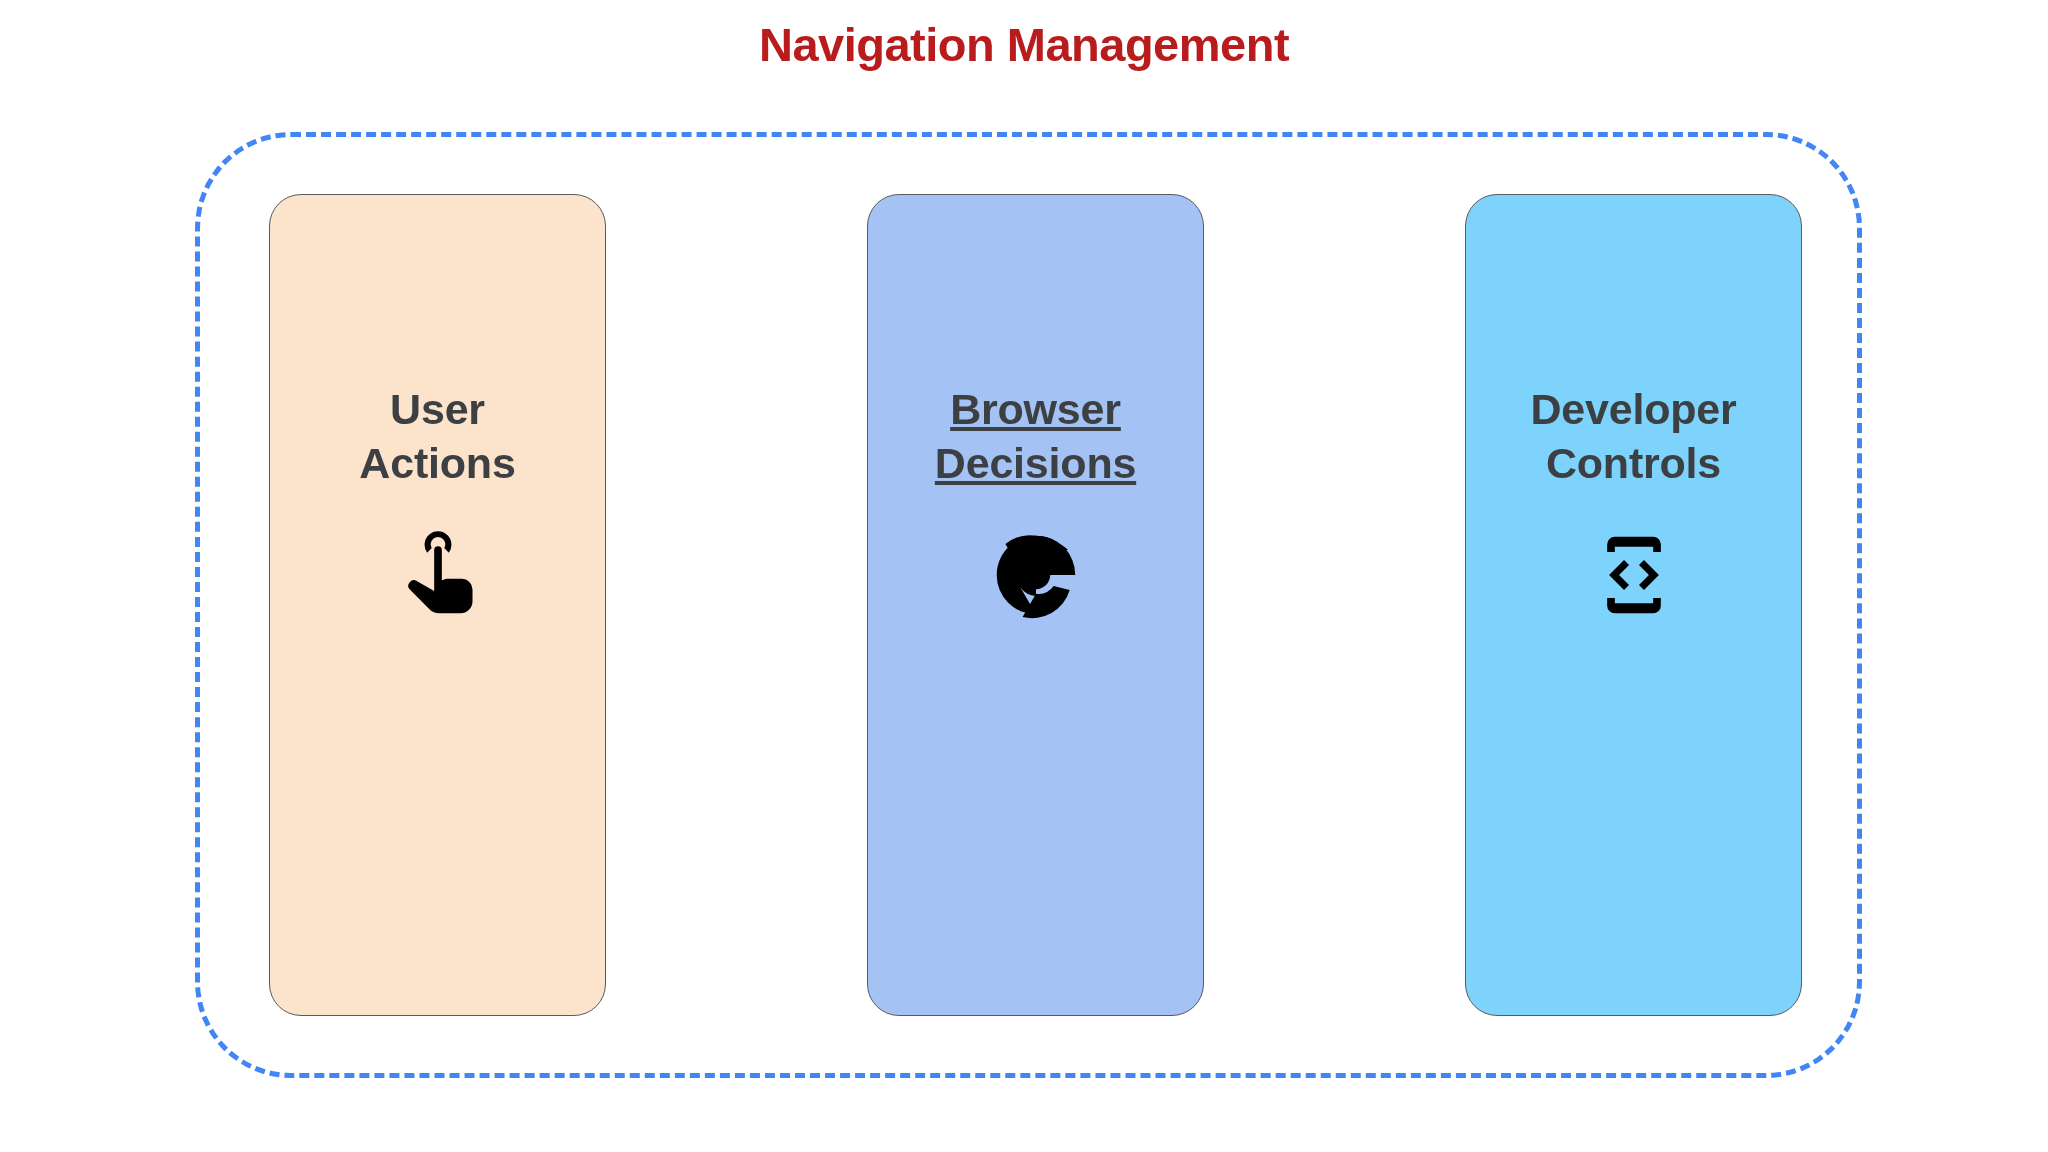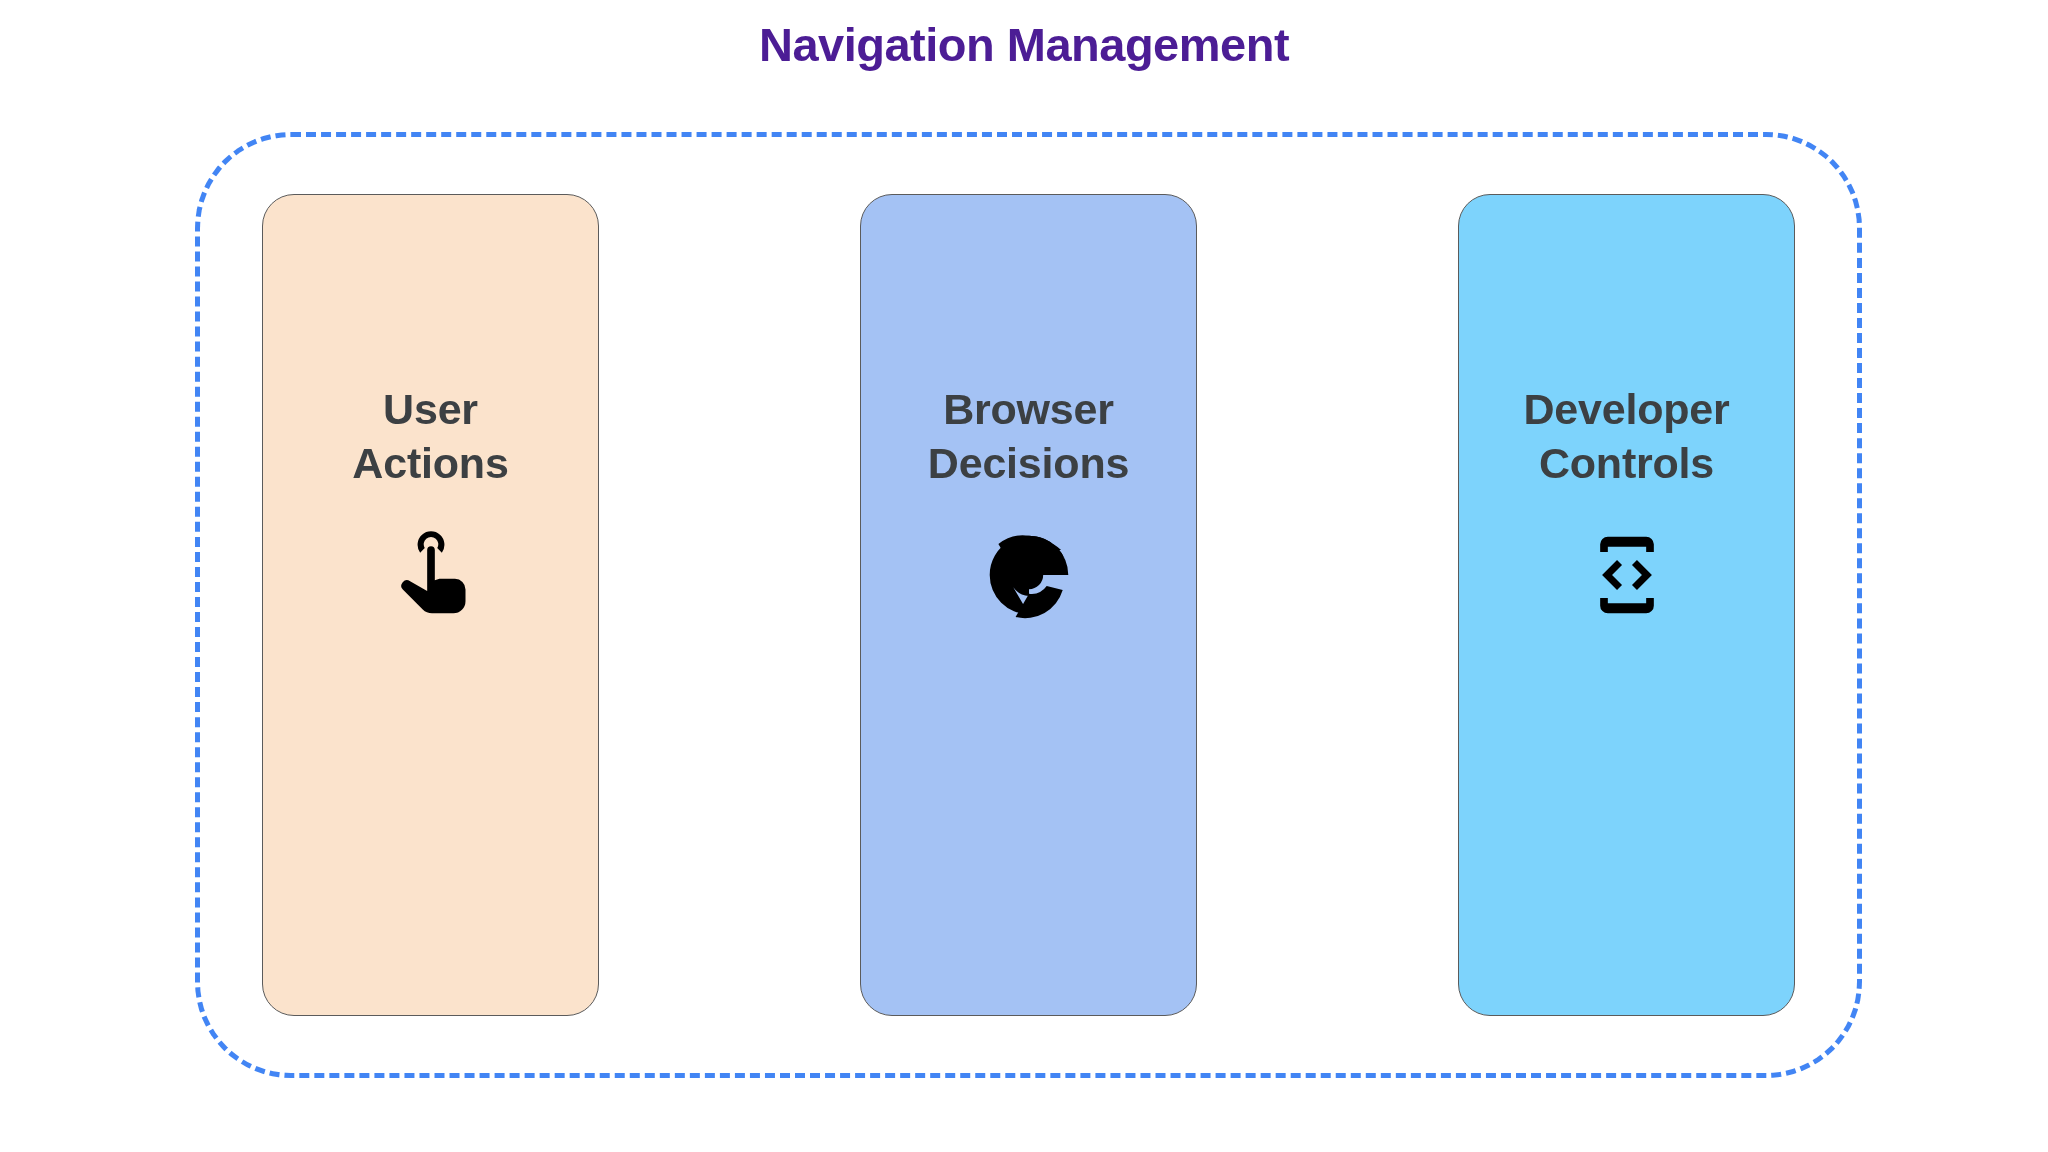--- a/index.html
+++ b/index.html
@@ -47,21 +47,21 @@
     height: 946px;
     box-sizing: border-box;
     border: 5px dashed #4285F4;
     border-radius: 96px;
     background: transparent;
   }
 
   
   .card-row {
     position: absolute;
-    left: 195px;
+    left: 202px;
     top: 132px;
     width: 1667px;
     height: 946px;
     display: flex;
     flex-direction: row;
     align-items: center;
     justify-content: space-between;
     padding: 0 67px;
     box-sizing: border-box;
   }
@@ -114,42 +114,42 @@
     fill: #000000;
   }
 
   
 </style>
 </head>
 <body style="background: rgb(255, 255, 255);">
 
 <div class="canvas" style="background: rgb(255, 255, 255);">
 
-  <div class="page-title" data-bind="diagram.title" style="color: #4c1d95;">Navigation Management</div>
+  <div class="page-title" data-bind="diagram.title" style="color: #b91c1c;">Navigation Management</div>
 
   <div class="group-outline" style="border-color: rgb(66, 133, 244); border-style: dashed;"></div>
 
   <div class="card-row">
 
     <div class="card" style="background: rgb(251, 227, 204); border-color: rgb(91, 91, 91);">
       <div class="card-inner">
         <div class="card-label" data-bind="diagram.cards.0.label" style="color: rgb(60, 64, 67);">User
 Actions</div>
         <div class="card-icon">
           <svg viewBox="0 0 24 24" aria-hidden="true" style="fill: rgb(0, 0, 0);">
             <path d="M9.17 6.17a3.5 3.5 0 1 1 5.66 0l-1.2-1.2a1.9 1.9 0 1 0-3.26 0l-1.2 1.2z"></path>
             <path d="M11 5.5a1 1 0 0 1 2 0v7.9l1.2-0.4h4.05A2.75 2.75 0 0 1 21 15.75v3.1A3.15 3.15 0 0 1 17.85 22h-5.6c-.9 0-1.76-.36-2.4-1l-5.2-5.2a1.45 1.45 0 0 1 1.9-2.17L11 16.2V5.5zm2 10.6v-1h5.25c.42 0 .75.34.75.75v3.1c0 .63-.52 1.15-1.15 1.15h-5.6c-.37 0-.73-.15-1-.41l-4.2-4.2 2.9 2.07c1 .71 2.39.03 2.39-1.2v-0.26h.66z"></path>
           </svg>
         </div>
       </div>
     </div>
 
     <div class="card" style="background: rgb(164, 194, 244); border-color: rgb(91, 91, 91);">
       <div class="card-inner">
-        <div class="card-label" data-bind="diagram.cards.1.label" style="color: rgb(60, 64, 67);">Browser
+        <div class="card-label" data-bind="diagram.cards.1.label" style="color: rgb(60, 64, 67); text-decoration: underline;">Browser
 Decisions</div>
         <div class="card-icon">
           <svg viewBox="0 0 24 24" aria-hidden="true" style="fill: rgb(0, 0, 0);">
             <path d="M12 1.75A10.25 10.25 0 0 0 3.1 6.9l4.05 7.02a5.52 5.52 0 0 1-.02-4.92l-.01-.02L3.1 6.9A10.2 10.2 0 0 0 1.75 12 10.25 10.25 0 0 0 12 22.25c.3 0 .59-.01.88-.04l4.04-7a5.5 5.5 0 0 1-4.26 2.5l-.01.01h-.01L12 22.25 7.9 15.2a5.5 5.5 0 0 0 4.1 2.3L12 12h10.25A10.25 10.25 0 0 0 12 1.75zm0 3.75h8.38A8.76 8.76 0 0 0 12 3.25c-2.9 0-5.5 1.4-7.1 3.57A8.72 8.72 0 0 1 12 5.5z"></path>
             <path d="M12 5.5a6.5 6.5 0 1 0 0 13 6.5 6.5 0 0 0 0-13zm0 2.6a3.9 3.9 0 1 1 0 7.8 3.9 3.9 0 0 1 0-7.8z" opacity="0"></path>
             <circle cx="12" cy="12" r="3.7"></circle>
             <path d="M21.1 7.1H12a4.9 4.9 0 0 0-4.45 2.86L4.02 3.9A10.24 10.24 0 0 1 12 1.75c4.03 0 7.53 2.33 9.22 5.72l-.12-.37z"></path>
             <path d="M16.62 14.9a4.9 4.9 0 0 1-4.62 2.0l-3.5 6.06a10.26 10.26 0 0 0 12.3-7.02l-4.18-1.04z"></path>
           </svg>
         </div>

